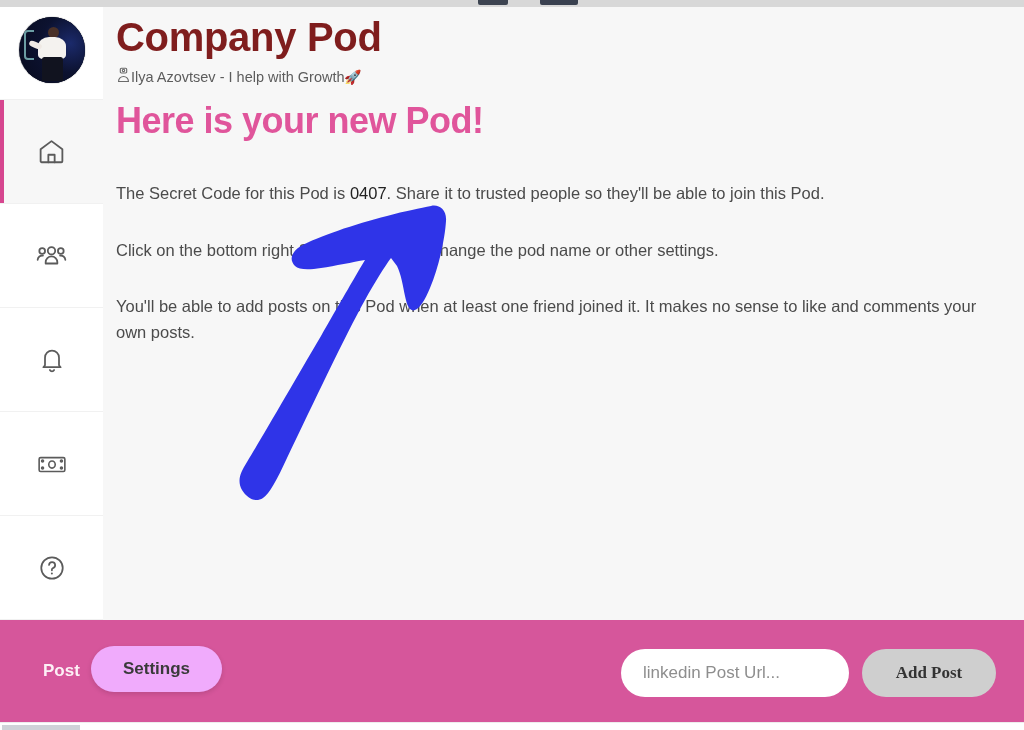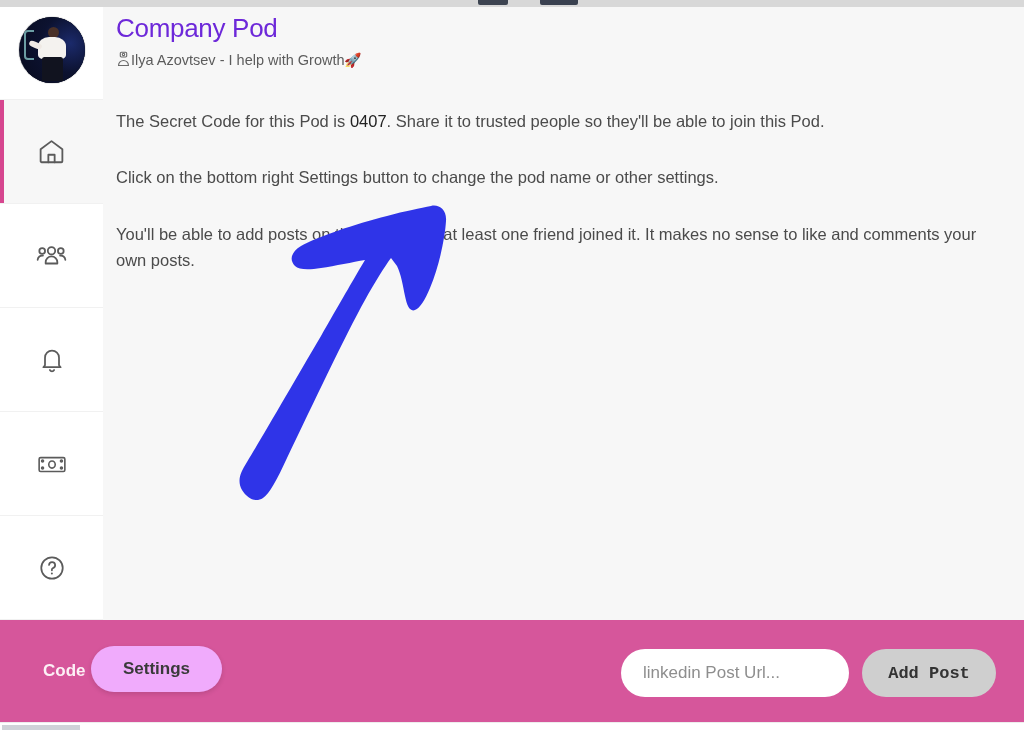--- a/index.html
+++ b/index.html
@@ -135,23 +135,23 @@
   .content {
     position: absolute;
     top: 0; left: 103px;
     width: 921px;
     height: 620px;
     background: #f7f7f7;
     padding: 14px 0 0 13px;
   }
 
   .pod-title {
-    color: #6d28d9;
-    font-size: 26px;
-    font-weight: normal;
+    color: #7f1d1d;
+    font-size: 40px;
+    font-weight: bold;
     letter-spacing: -0.3px;
     line-height: 1.15;
   }
   .pod-owner {
     display: flex;
     align-items: center;
     margin-top: 7px;
     color: #5c5c5c;
     font-size: 14.5px;
   }
@@ -243,21 +243,21 @@
     right: 28px; top: 29px;
     width: 134px;
     height: 48px;
     border: none;
     border-radius: 26px;
     background: #cfcfcf;
     color: #333;
     font-size: 17px;
     font-weight: bold;
     cursor: pointer;
-    font-family: Liberation Mono, monospace;
+    font-family: Liberation Serif, serif;
   }
   .wait-note {
     position: absolute;
     right: 6px; bottom: 1px;
     color: #fbe3ee;
     font-size: 13.5px;
     white-space: nowrap;
   }
 
   
@@ -364,20 +364,21 @@
         <svg width="15" height="16" viewBox="0 0 16 17" fill="none" stroke="#6a6a6a" stroke-width="1.2" stroke-linecap="round" stroke-linejoin="round">
           <rect x="4.6" y="1.3" width="6.8" height="5" rx="1.1"></rect>
           <circle cx="8" cy="3.6" r="1.25"></circle>
           <path d="M2.7 15.4a5.3 5.3 0 0 1 10.6 0z"></path>
         </svg>
       </span>
       <span>Ilya Azovtsev - I help with Growth</span>
       <span class="rocket">🚀</span>
     </div>
 
+    <h2 class="headline">Here is your new Pod!</h2>
 
     <p class="para p1">
       <span>The Secret Code for this Pod is </span><b>0407</b><span>. Share it to trusted people so they'll be able to join this Pod.</span>
     </p>
 
     <p class="para">Click on the bottom right Settings button to change the pod name or other settings.</p>
 
     <p class="para">You'll be able to add posts on this Pod when at least one friend joined it. It makes no sense to like and comments your own posts.</p>
   </main>
 
@@ -399,21 +400,21 @@
              L140 70
              C128 72 110 76 96 78
              C84 80 74 80 70 76
              C64 70 66 62 76 56
              C92 47 130 34 162 26
              C180 21 196 18 206 16 Z" fill="#2f34e8"></path>
   </svg>
 
   <div class="bottombar">
     <div class="bottombar-inner">
-      <span class="btn-back">Code</span>
+      <span class="btn-back">Post</span>
       <button class="btn-settings">Settings</button>
       <input class="url-input" type="text" placeholder="linkedin Post Url..." style="">
       <button class="btn-addpost">Add Post</button>
     </div>
   </div>
 
   <div class="page-bottom">
     <div class="taskbar-chip"></div>
   </div>
 

